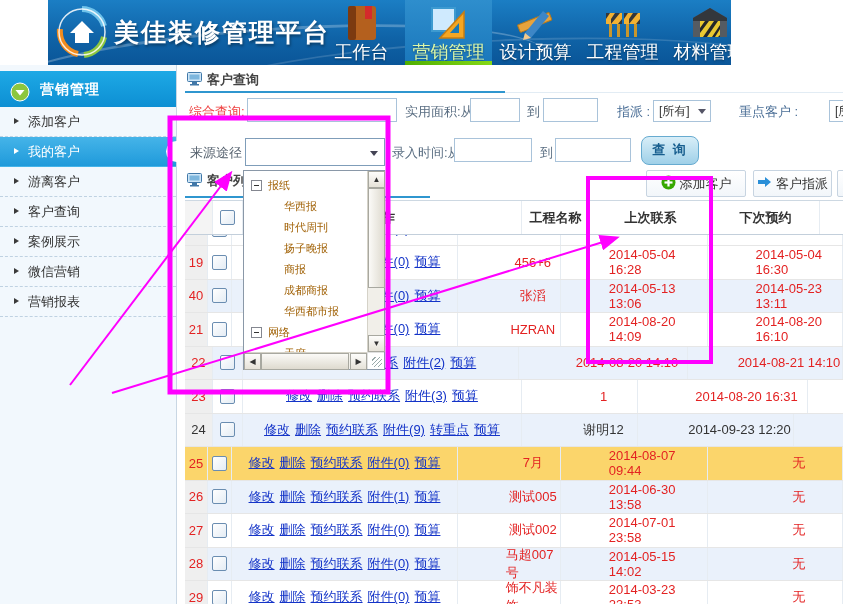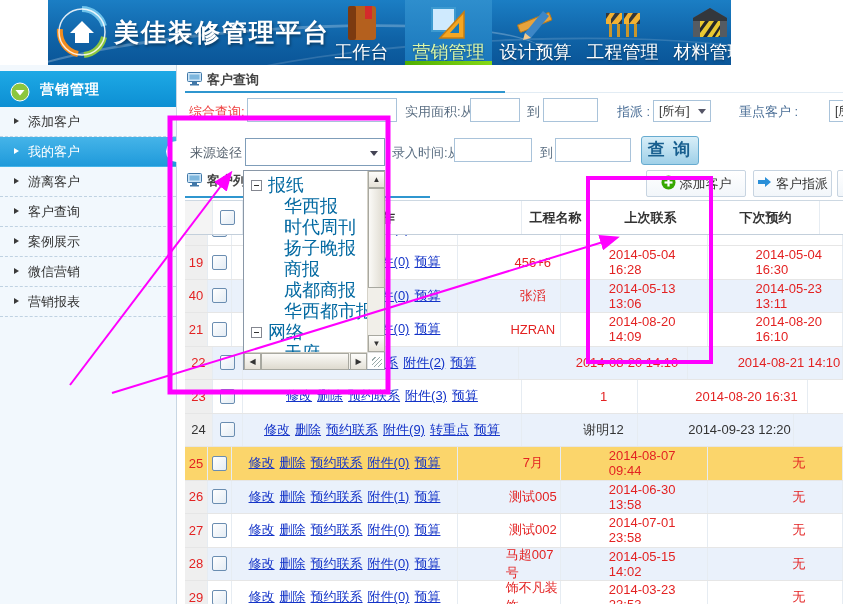--- a/index.html
+++ b/index.html
@@ -49,22 +49,22 @@
   .finput{position:absolute;height:24px;border:1px solid #a9c3da;background:#fff;box-sizing:border-box;}
   .fselect{position:absolute;height:22px;border:1px solid #a9c3da;background:#fff;box-sizing:border-box;
     font-size:12px;color:#333;line-height:20px;padding-left:5px;cursor:pointer;}
   .fselect .sarr{position:absolute;right:4px;top:8px;width:0;height:0;
     border-top:5px solid #556;border-left:4px solid transparent;border-right:4px solid transparent;}
   .combo{position:absolute;left:68px;top:73px;width:140px;height:28px;border:1px solid #7f9db9;
     background:#fff;box-sizing:border-box;cursor:pointer;}
   .combo .sarr{position:absolute;right:6px;top:12px;width:0;height:0;
     border-top:5px solid #445;border-left:4px solid transparent;border-right:4px solid transparent;}
   .qbtn{position:absolute;left:464px;top:71px;width:56px;height:27px;
-    background:linear-gradient(180deg,#d8eef8,#9fd0e8);border:1px solid #67abd0;border-radius:3px;
-    color:#185f8f;font-weight:bold;font-size:17px;text-align:center;line-height:26px;cursor:pointer;
+    background:linear-gradient(180deg,#d8eef8,#9fd0e8);border:1px solid #67abd0;border-radius:8px;
+    color:#185f8f;font-weight:bold;font-size:13px;text-align:center;line-height:26px;cursor:pointer;
     letter-spacing:2px;}
   .wbtn{position:absolute;top:105px;height:27px;background:linear-gradient(180deg,#ffffff,#f2f6fa);
     border:1px solid #c7d4e1;border-radius:2px;box-sizing:border-box;display:flex;align-items:center;
     justify-content:center;gap:4px;font-size:13px;color:#333;cursor:pointer;}
   .lh-title{position:absolute;left:10px;top:107px;display:flex;align-items:center;gap:5px;
     font-size:13px;font-weight:bold;color:#444;z-index:1;}
   .lh-uline{position:absolute;left:8px;top:131px;width:245px;height:2px;background:#2f96cf;z-index:1;}
   
   .table{position:absolute;left:8px;right:0;top:135px;}
   .thead{display:flex;height:33px;background:#fff;border-top:1px solid #cdd8e2;
@@ -89,21 +89,21 @@
   .tone-dark{--rc:#333;}
   .trow .c-num{color:var(--rc);}
   .trow .c-name,.trow .c-last,.trow .c-next{color:var(--rc);margin-left:48px;}
   .link{color:#1434c8;text-decoration:underline;cursor:pointer;white-space:nowrap;}
   .cb{width:13px;height:13px;border:1px solid #6a8db1;border-radius:2px;
     background:linear-gradient(135deg,#ffffff,#e4ecf4);cursor:pointer;}
   
   .popup{position:absolute;left:66px;top:105px;width:142px;height:200px;background:#fff;
     border:1px solid #8a98a8;box-sizing:border-box;z-index:40;}
   .tree{position:absolute;left:0;top:0;right:17px;bottom:17px;overflow:hidden;padding-top:4px;}
-  .trw{position:relative;height:21px;line-height:21px;font-size:18px;color:#0369a1;white-space:nowrap;cursor:pointer;}
+  .trw{position:relative;height:21px;line-height:21px;font-size:11px;color:#a16207;white-space:nowrap;cursor:pointer;}
   .trw .exp{position:absolute;left:7px;top:5px;width:11px;height:11px;border:1px solid #848790;
     background:#fff;box-sizing:border-box;}
   .trw .exp::after{content:"";position:absolute;left:2px;top:4px;width:5px;height:1px;background:#333;}
   .trw .glabel{margin-left:24px;}
   .trw .clabel{margin-left:40px;}
   .vscroll{position:absolute;right:0;top:0;width:17px;bottom:17px;background:#f1efe9;
     border-left:1px solid #d5d2c8;box-sizing:border-box;}
   .hscroll{position:absolute;left:0;bottom:0;height:17px;right:17px;background:#f1efe9;
     border-top:1px solid #d5d2c8;box-sizing:border-box;}
   .sbtn{position:absolute;width:17px;height:17px;background:linear-gradient(180deg,#fdfdfb,#e6e2d8);

